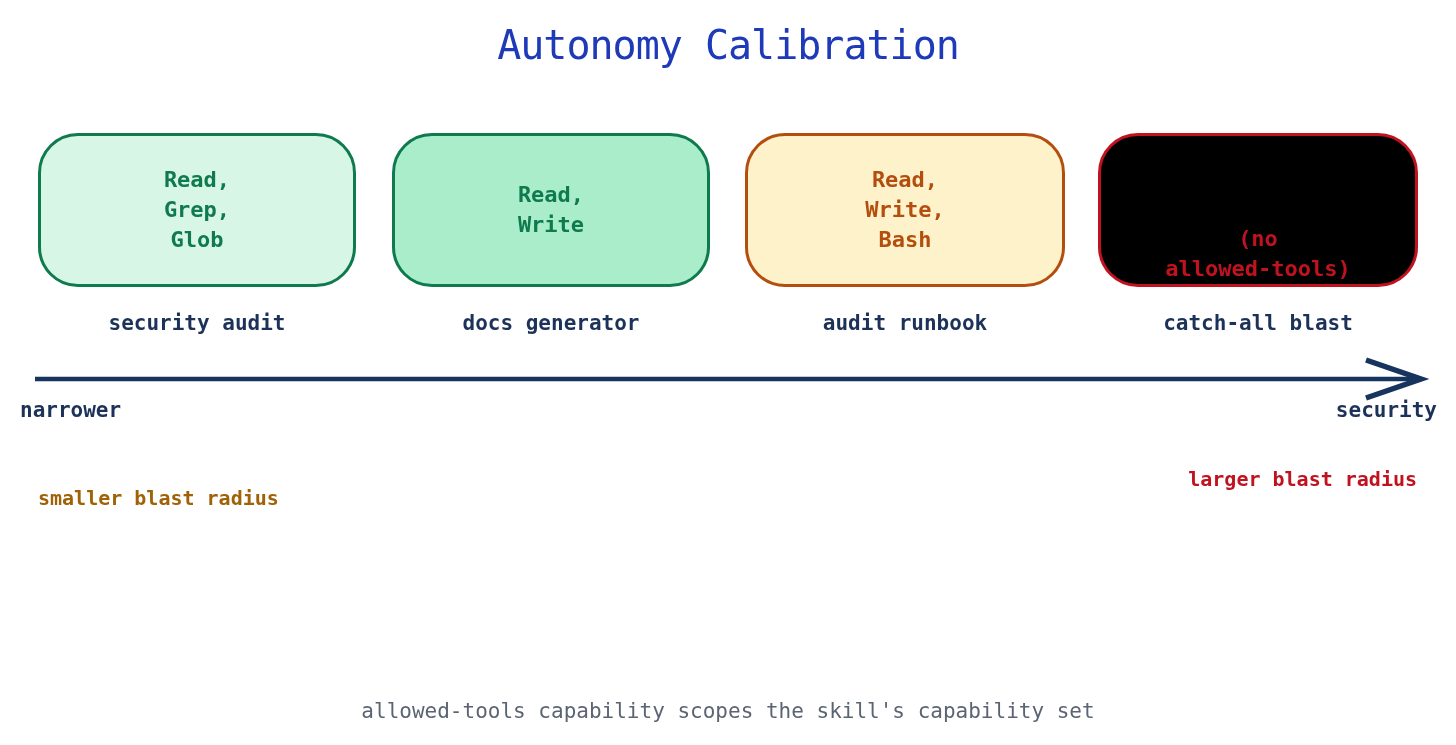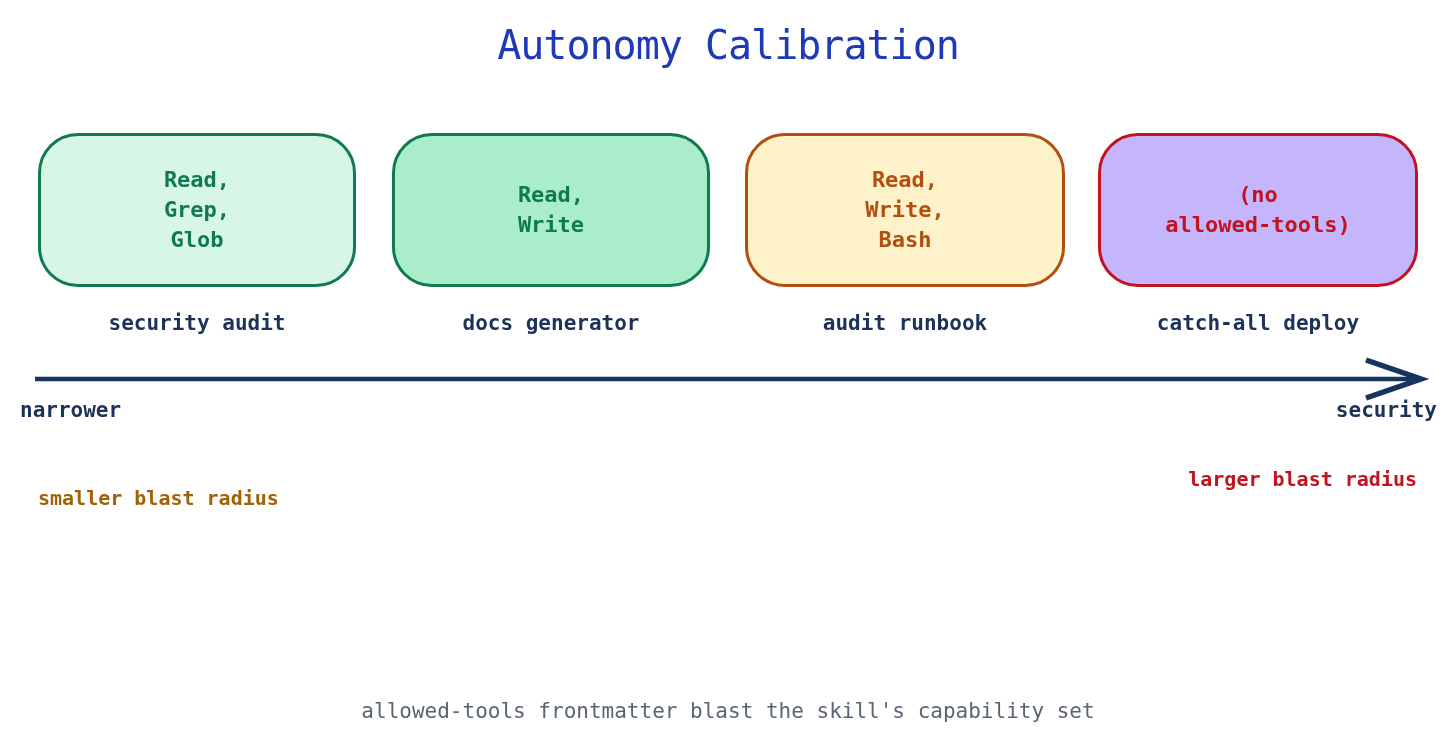--- a/index.html
+++ b/index.html
@@ -91,34 +91,34 @@
 </div>
 <div id="box2" class="box" style="background-color: rgb(169, 237, 202); border-color: rgb(14, 122, 78);">
   <div class="box-tools" style="color: rgb(14, 122, 78);">Read,
 Write</div>
 </div>
 <div id="box3" class="box" style="background-color: rgb(253, 242, 201); border-color: rgb(179, 78, 15);">
   <div class="box-tools" style="color: rgb(179, 78, 15);">Read,
 Write,
 Bash</div>
 </div>
-<div id="box4" class="box" style="background-color: #c4b5fd; border-color: rgb(193, 18, 31);">
+<div id="box4" class="box" style="background-color: #000000; border-color: rgb(193, 18, 31); align-items: flex-end;">
   <div class="box-tools" style="color: rgb(193, 18, 31);">(no
 allowed-tools)</div>
 </div>
 
 <div id="label1" class="box-label" style="color: rgb(28, 50, 88);">security audit</div>
 <div id="label2" class="box-label" style="color: rgb(28, 50, 88);">docs generator</div>
 <div id="label3" class="box-label" style="color: rgb(28, 50, 88);">audit runbook</div>
-<div id="label4" class="box-label" style="color: rgb(28, 50, 88);">catch-all deploy</div>
+<div id="label4" class="box-label" style="color: rgb(28, 50, 88);">catch-all blast</div>
 
 <svg class="axis-svg" viewBox="0 0 1456 50">
   <line x1="35" y1="24" x2="1413" y2="24" stroke-width="4.5" style="stroke: rgb(23, 52, 95);"></line>
   <polyline points="1366,5 1421,24 1366,43" fill="none" stroke-width="5.5" style="stroke: rgb(23, 52, 95);"></polyline>
 </svg>
 
 <div id="axis-left" class="axis-label" style="color: rgb(28, 50, 88);">narrower</div>
 <div id="axis-right" class="axis-label" style="color: rgb(28, 50, 88);">security</div>
 
 <div id="annot-left" class="annotation" style="color: #a16207; margin-top: 40px;">smaller blast radius</div>
 <div id="annot-right" class="annotation" style="color: rgb(193, 18, 31);">larger blast radius</div>
 
-<div class="caption" style="color: rgb(91, 100, 115);">allowed-tools frontmatter blast the skill's capability set</div>
+<div class="caption" style="color: rgb(91, 100, 115);">allowed-tools capability scopes the skill's capability set</div>
 
 </body></html>

